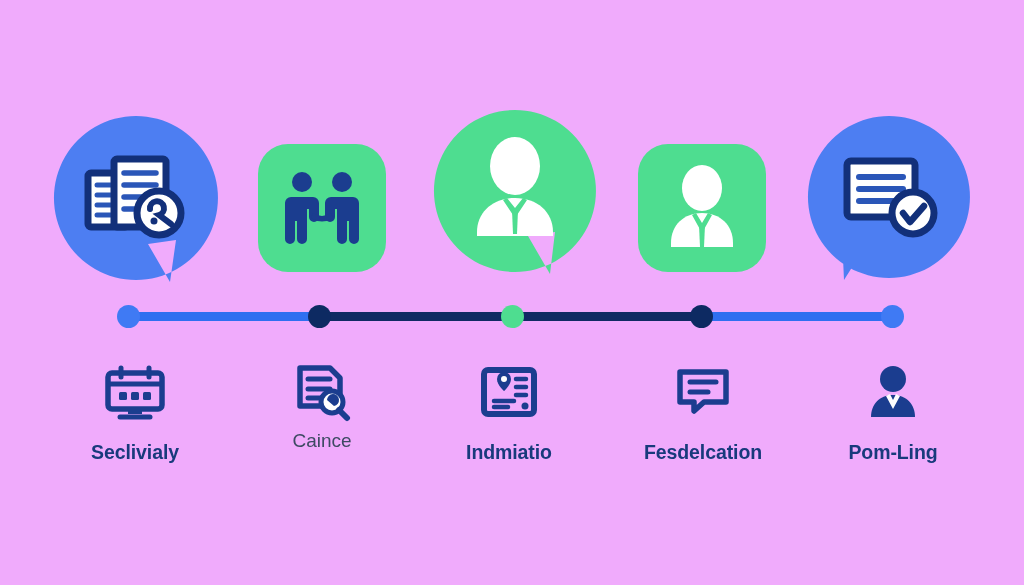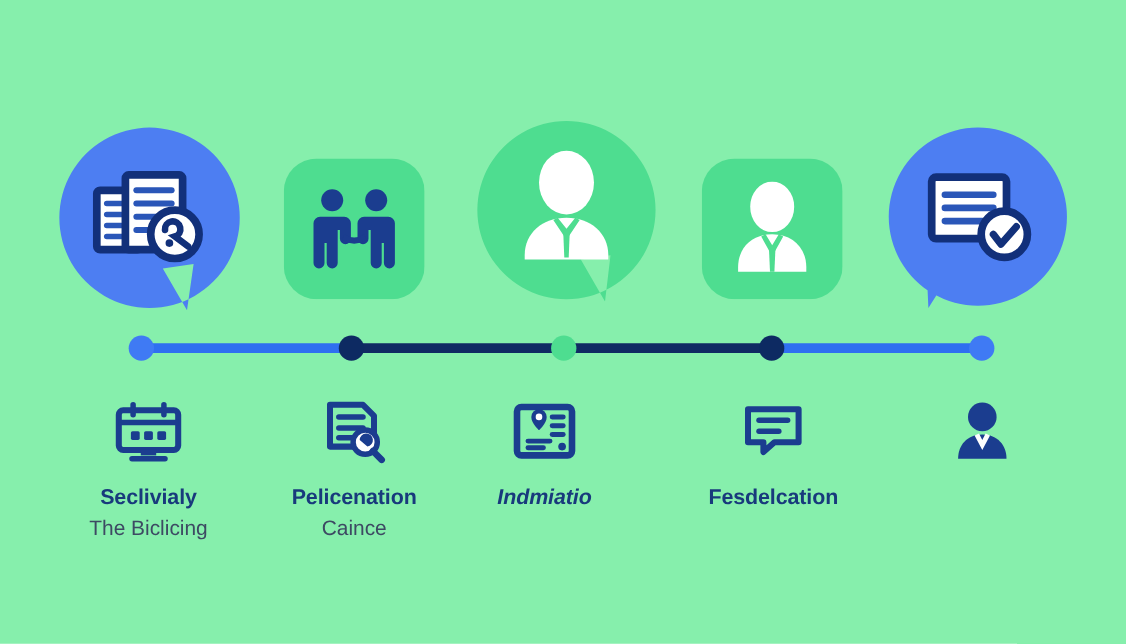--- a/index.html
+++ b/index.html
@@ -11,21 +11,21 @@
     height: 585px;
     background: #fdfdfe;
     font-family: "Liberation Sans", sans-serif;
     overflow: hidden;
   }
 
   #infographic {
     position: relative;
     width: 1024px;
     height: 585px;
-    background: #86efac;
+    background: #f0abfc;
   }
 
   
   .node-row {
     position: absolute;
     left: 0;
     top: 96px;
     width: 1024px;
     height: 200px;
   }
@@ -241,42 +241,40 @@
           <rect x="4" y="8" width="54" height="36" rx="4" fill="none" stroke="#1b3d8f" stroke-width="5.5"></rect>
           <line x1="4" y1="19" x2="58" y2="19" stroke="#1b3d8f" stroke-width="5"></line>
           <rect x="15" y="27" width="8" height="8" rx="1.5" fill="#1b3d8f"></rect>
           <rect x="27" y="27" width="8" height="8" rx="1.5" fill="#1b3d8f"></rect>
           <rect x="39" y="27" width="8" height="8" rx="1.5" fill="#1b3d8f"></rect>
           <rect x="24" y="44" width="14" height="5" fill="#1b3d8f"></rect>
           <line x1="16" y1="52" x2="46" y2="52" stroke="#1b3d8f" stroke-width="5" stroke-linecap="round"></line>
         </svg>
       </div>
       <div class="label-title">Seclivialy</div>
-      <div class="label-sub">The Biclicing</div>
     </div>
 
     <div class="label-col" style="left:227px;">
       <div class="label-icon">
         <svg width="60" height="58" viewBox="0 0 60 58">
           <path d="M8 4 h30 l10 10 v28 h-40 Z" fill="none" stroke="#1b3d8f" stroke-width="5.5" stroke-linejoin="round"></path>
           <g stroke="#1b3d8f" stroke-width="5" stroke-linecap="round">
             <line x1="16" y1="15" x2="38" y2="15"></line>
             <line x1="16" y1="25" x2="38" y2="25"></line>
             <line x1="16" y1="34" x2="30" y2="34"></line>
           </g>
           <circle cx="40" cy="38" r="11" fill="#ffffff" stroke="#1b3d8f" stroke-width="5"></circle>
           <path d="M35 36 a6 6 0 1 1 7 6" fill="#1b3d8f"></path>
           <line x1="47" y1="46" x2="55" y2="54" stroke="#1b3d8f" stroke-width="6" stroke-linecap="round"></line>
         </svg>
       </div>
-      <div class="label-title">Pelicenation</div>
       <div class="label-sub">Caince</div>
     </div>
 
-    <div class="label-col" style="left:400px;font-style:italic;">
+    <div class="label-col" style="left:414px;">
       <div class="label-icon">
         <svg width="58" height="56" viewBox="0 0 58 56">
           <rect x="4" y="5" width="50" height="44" rx="4" fill="none" stroke="#1b3d8f" stroke-width="6"></rect>
           <path d="M17 14 a7 7 0 0 1 14 0 c0 6 -7 12 -7 12 s-7 -6 -7 -12 Z" fill="#1b3d8f"></path>
           <circle cx="24" cy="14" r="3" fill="#ffffff"></circle>
           <g stroke="#1b3d8f" stroke-width="4.5" stroke-linecap="round">
             <line x1="36" y1="14" x2="46" y2="14"></line>
             <line x1="36" y1="22" x2="46" y2="22"></line>
             <line x1="36" y1="30" x2="46" y2="30"></line>
             <line x1="14" y1="36" x2="34" y2="36"></line>
@@ -302,16 +300,17 @@
     </div>
 
     <div class="label-col" style="left:798px;">
       <div class="label-icon">
         <svg width="56" height="56" viewBox="0 0 56 56">
           <circle cx="28" cy="14" r="13" fill="#1b3d8f"></circle>
           <path d="M28 30 C14 30 6 40 6 52 L50 52 C50 40 42 30 28 30 Z" fill="#1b3d8f"></path>
           <path d="M21 31 L28 44 L35 31 L31 29 L28 35 L25 29 Z" fill="#fdfdfe"></path>
         </svg>
       </div>
+      <div class="label-title">Pom-Ling</div>
     </div>
 
   </div>
 </div>
 
 </body></html>

